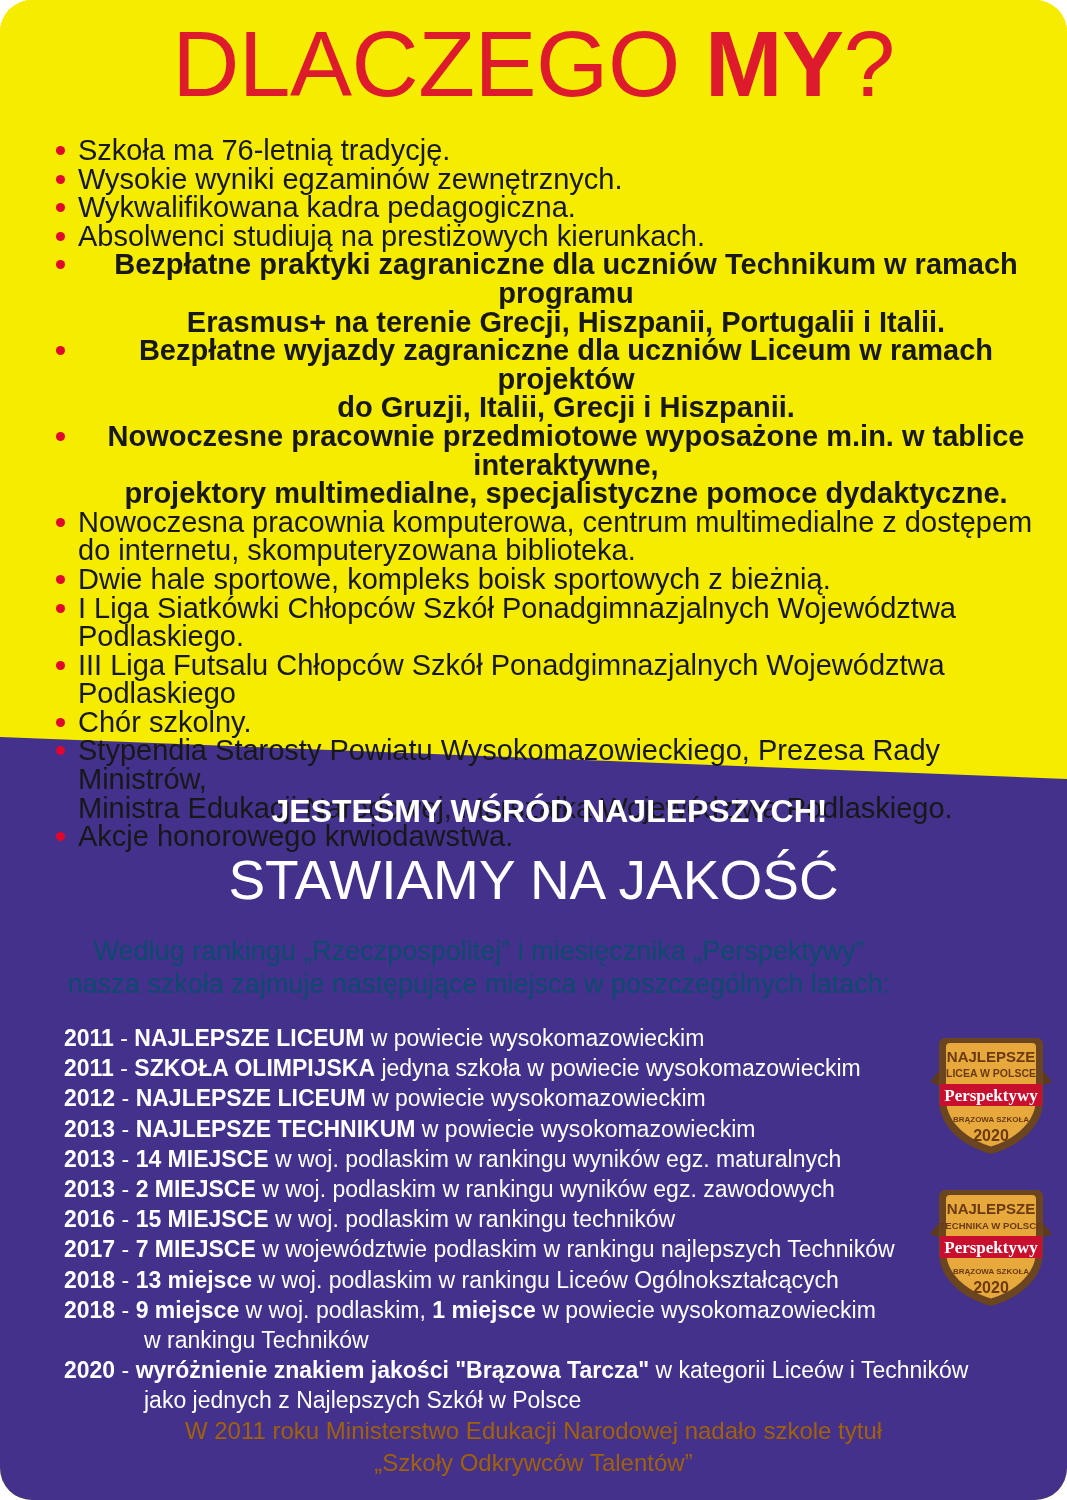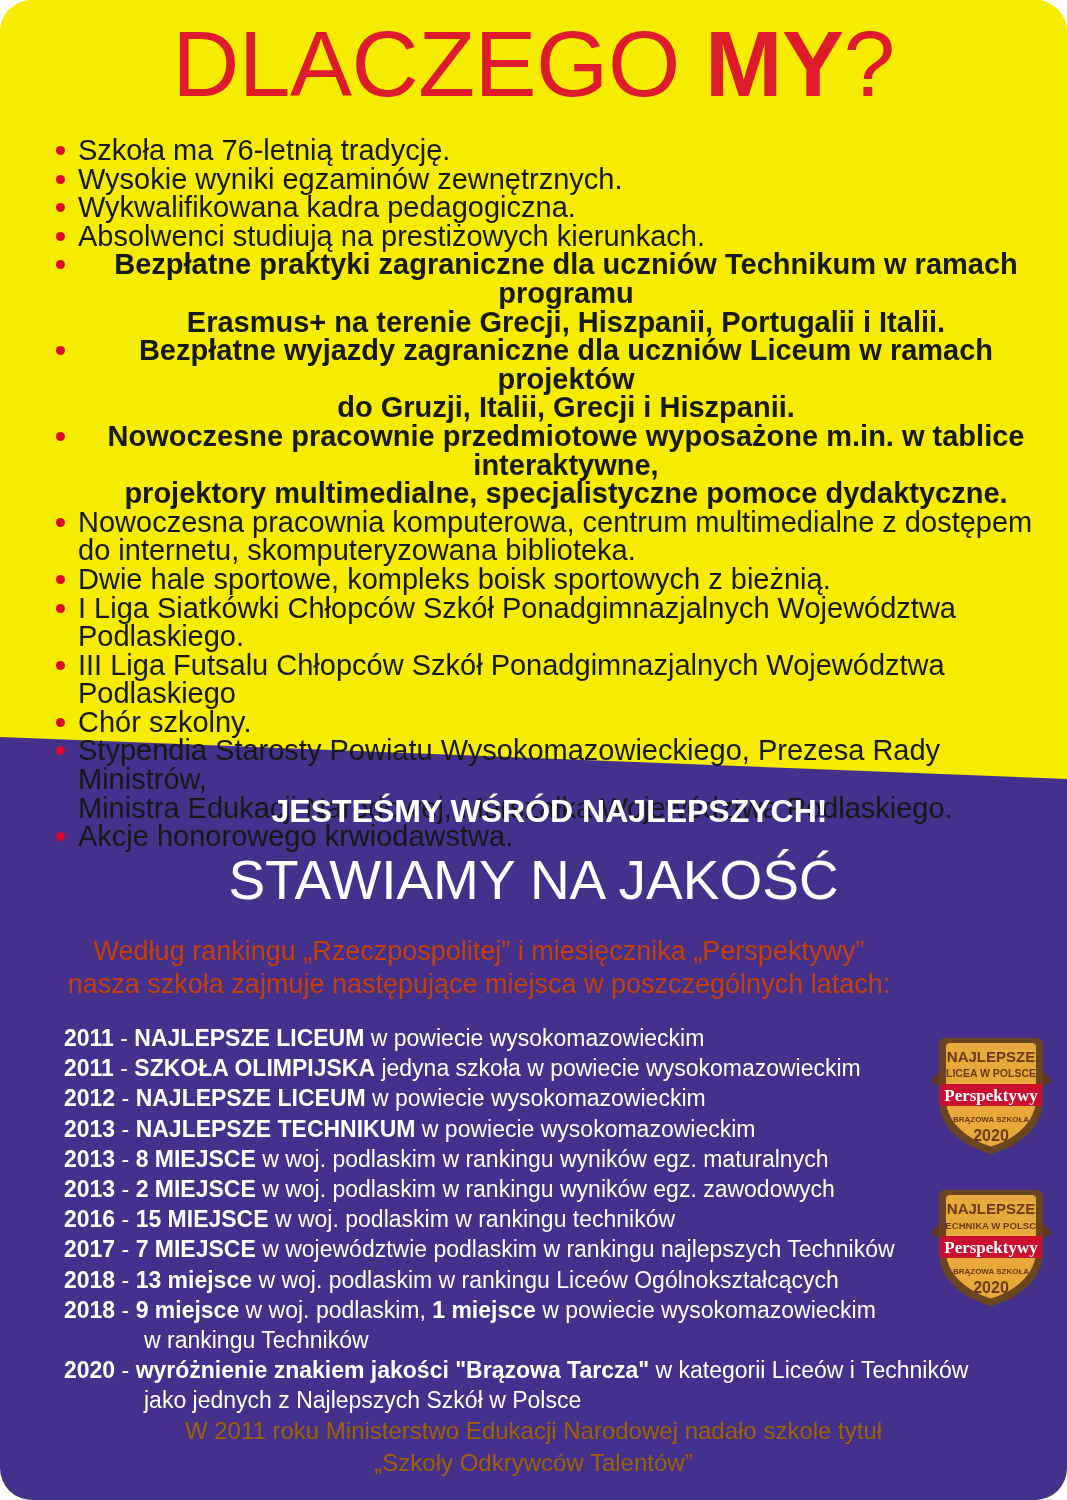--- a/index.html
+++ b/index.html
@@ -112,21 +112,21 @@
     line-height: 1.05;
     white-space: nowrap;
   }
   .subhead {
     position: absolute;
     z-index: 3;
     top: 935px;
     left: 0;
     width: 958px;
     text-align: center;
-    color: #c2410c;
+    color: #0c4a6e;
     font-size: 27px;
     font-weight: 400;
     line-height: 33px;
     white-space: pre-line;
   }
 
   
   .rankings {
     position: absolute;
     z-index: 4;
@@ -211,21 +211,21 @@
   <div class="head1">JESTEŚMY WŚRÓD NAJLEPSZYCH!</div>
   <div class="head2">STAWIAMY NA JAKOŚĆ</div>
   <div class="subhead">Według rankingu „Rzeczpospolitej” i miesięcznika „Perspektywy”
 nasza szkoła zajmuje następujące miejsca w poszczególnych latach:</div>
 
   <div class="rankings" id="rankings-container">
       <div class="rank-row"><b>2011</b><span> - </span><b>NAJLEPSZE LICEUM</b><span> w powiecie wysokomazowieckim</span></div>
       <div class="rank-row"><b>2011</b><span> - </span><b>SZKOŁA OLIMPIJSKA</b><span> jedyna szkoła w powiecie wysokomazowieckim</span></div>
       <div class="rank-row"><b>2012</b><span> - </span><b>NAJLEPSZE LICEUM</b><span> w powiecie wysokomazowieckim</span></div>
       <div class="rank-row"><b>2013</b><span> - </span><b>NAJLEPSZE TECHNIKUM</b><span> w powiecie wysokomazowieckim</span></div>
-      <div class="rank-row"><b>2013</b><span> - </span><b>8 MIEJSCE</b><span> w woj. podlaskim w rankingu wyników egz. maturalnych</span></div>
+      <div class="rank-row"><b>2013</b><span> - </span><b>14 MIEJSCE</b><span> w woj. podlaskim w rankingu wyników egz. maturalnych</span></div>
       <div class="rank-row"><b>2013</b><span> - </span><b>2 MIEJSCE</b><span> w woj. podlaskim w rankingu wyników egz. zawodowych</span></div>
       <div class="rank-row"><b>2016</b><span> - </span><b>15 MIEJSCE </b><span> w woj. podlaskim w rankingu techników</span></div>
       <div class="rank-row"><b>2017</b><span> - </span><b>7 MIEJSCE</b><span> w województwie podlaskim w rankingu najlepszych Techników</span></div>
       <div class="rank-row"><b>2018</b><span> - </span><b>13 miejsce</b><span> w woj. podlaskim w rankingu Liceów Ogólnokształcących</span></div>
       <div class="rank-row"><b>2018</b><span> - </span><b>9 miejsce</b><span> w woj. podlaskim, </span><b>1 miejsce</b><span> w powiecie wysokomazowieckim</span></div>
       <div class="rank-cont">w rankingu Techników</div>
       <div class="rank-row"><b>2020</b><span> - </span><b>wyróżnienie znakiem jakości "Brązowa Tarcza"</b><span> w kategorii Liceów i Techników</span></div>
       <div class="rank-cont">jako jednych z Najlepszych Szkół w Polsce</div>
     </div>
 

